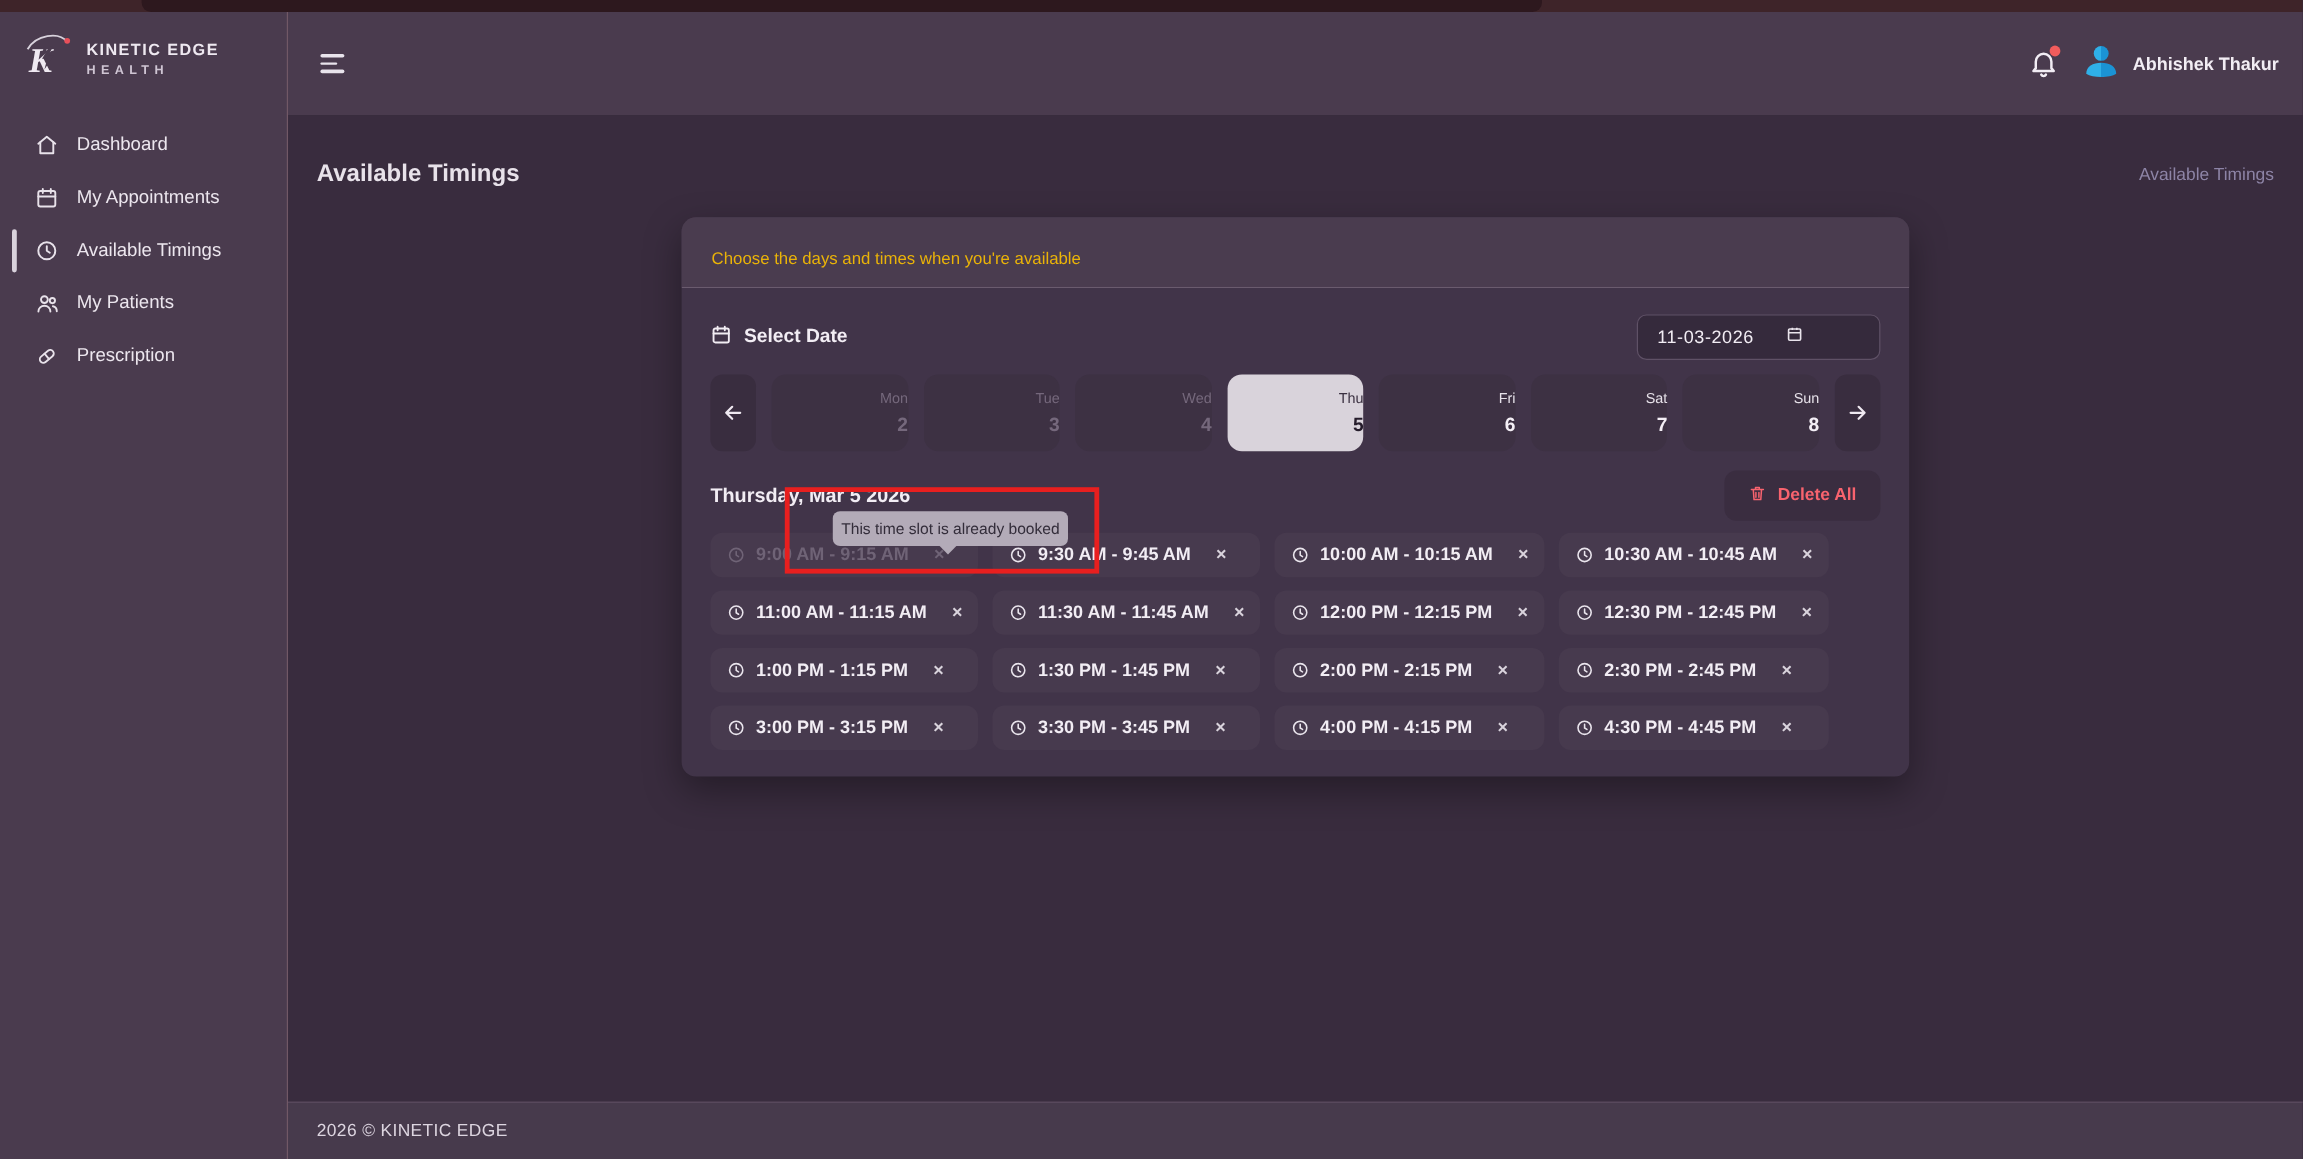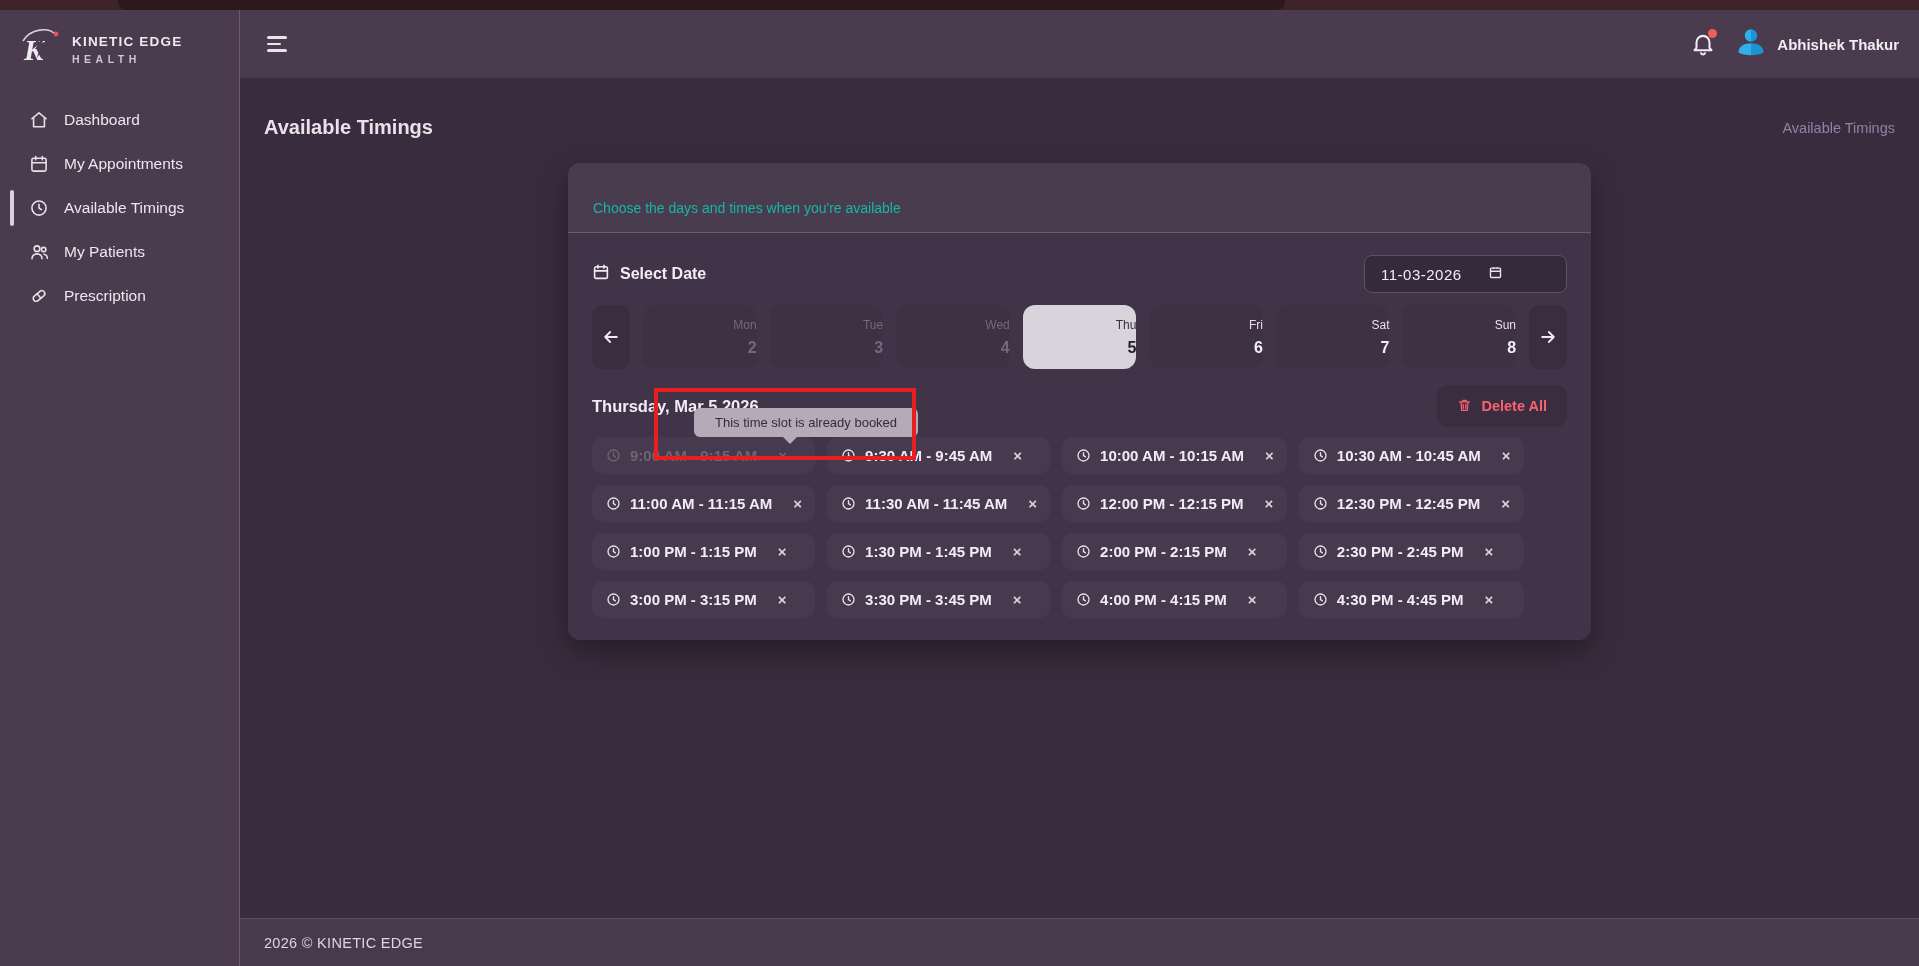--- a/index.html
+++ b/index.html
@@ -37,21 +37,21 @@
   .nav-item .nav-icon { width:22px; height:22px; display:flex; align-items:center; justify-content:center; color:#e8e2ea; }
   .nav-item.active::before {
     content:""; position:absolute; left:10px; top:4px; width:4px; height:36px;
     background:#d9d2dc; border-radius:4px;
   }
 
   
   .right-col { flex:1; display:flex; flex-direction:column; height:956px; }
 
   .topbar {
-    height:68px; background:#4a3b4e;
+    height:86px; background:#4a3b4e;
     display:flex; align-items:center; justify-content:space-between;
     padding:0 20px 0 27px;
   }
   .hamburger { width:22px; height:16px; display:flex; flex-direction:column; justify-content:space-between; cursor:pointer; }
   .hamburger span { display:block; height:2.6px; background:#e9e4ec; border-radius:2px; }
   .hamburger span:nth-child(1){ width:20px; }
   .hamburger span:nth-child(2){ width:14px; }
   .hamburger span:nth-child(3){ width:20px; }
   .topbar-right { display:flex; align-items:center; gap:18px; }
   .bell-wrap { position:relative; width:26px; height:26px; cursor:pointer; }
@@ -71,21 +71,21 @@
     width:1023px; margin:24px auto 0 auto;
     background:#413449; border-radius:12px;
     box-shadow:0 12px 30px rgba(0,0,0,0.35);
   }
   .card-header {
     background:#4a3c4f; border-radius:12px 12px 0 0;
     padding:18px 25px 16px 25px;
     border-bottom:1px solid #6a5b6e;
   }
   .card-title { font-size:17px; font-weight:bold; color:#f4eff6; }
-  .card-subtitle { font-size:14px; color:#14b8a6; margin-top:19px; }
+  .card-subtitle { font-size:14px; color:#eab308; margin-top:8px; }
   .card-body { padding:22px 24px; }
 
   .date-row { display:flex; align-items:center; justify-content:space-between; }
   .date-label { display:flex; align-items:center; gap:10px; font-size:16px; font-weight:bold; color:#f2edf4; }
   .date-input {
     width:203px; height:38px; border-radius:8px;
     background:#352a3c; border:1px solid #5f5166;
     display:flex; align-items:center; gap:26px;
     padding:0 16px; cursor:pointer;
   }
@@ -134,21 +134,21 @@
   .slot-chip .x { margin-left:12px; font-size:15px; color:#d9d3dc; cursor:pointer; line-height:1; }
   .slot-chip.booked { color:#6f6376; cursor:default; }
   .slot-chip.booked .clock { color:#6f6376; }
   .slot-chip.booked .x { color:#6f6376; }
 
   
   .tooltip {
     position:absolute; left:126px; top:245px; z-index:20;
     background:#b3abb8; color:#332d3a;
     font-size:13px; font-weight:500;
-    padding:7px 21px; border-radius:6px; white-space:nowrap;
+    padding:7px 7px; border-radius:6px; white-space:nowrap;
   }
   .tooltip .caret {
     position:absolute; left:88px; bottom:-7px;
     width:0; height:0; border-left:8px solid transparent; border-right:8px solid transparent;
     border-top:8px solid #b3abb8;
   }
   .annotation-box {
     position:absolute; left:86px; top:225px; width:262px; height:72px;
     border:4px solid #e81f1f; z-index:30; pointer-events:none;
   }

